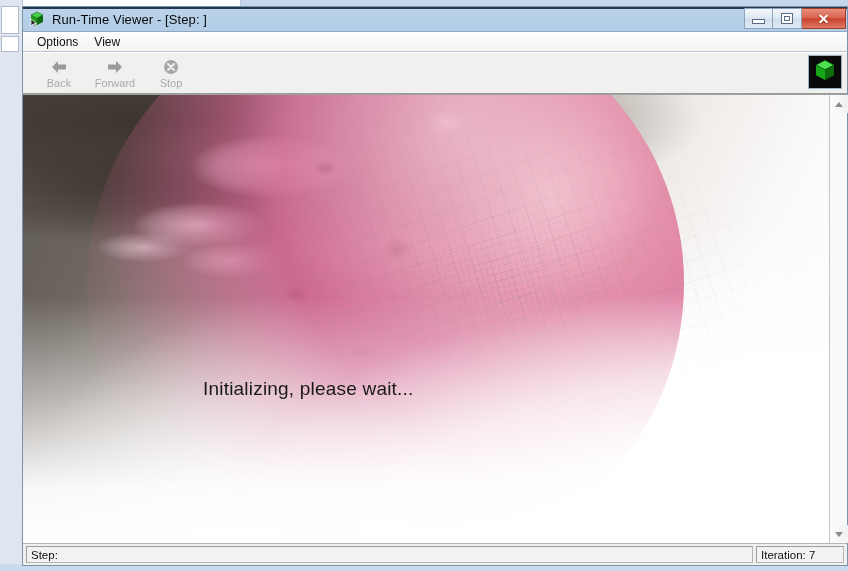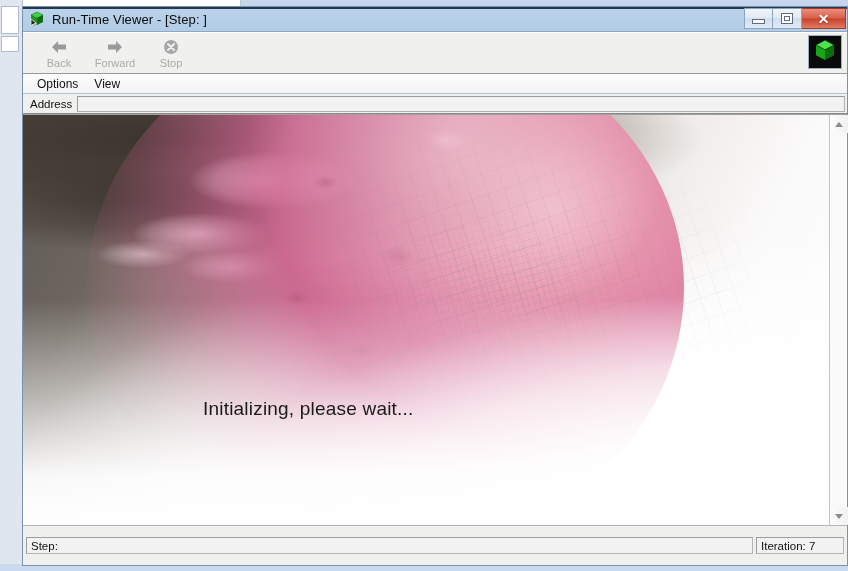--- a/index.html
+++ b/index.html
@@ -394,21 +394,21 @@
   .tri-down {
     width: 0; height: 0;
     border-left: 4px solid transparent;
     border-right: 4px solid transparent;
     border-top: 5px solid #8c8c8c;
   }
   .sb-track { flex: 1 1 auto; background: #fafafa; }
 
   
   #status-bar {
-    height: 40px;
+    height: 22px;
     background: #f0f0ef;
     border-top: 1px solid #b6b6b6;
     display: flex;
     align-items: center;
     padding: 0 3px;
     gap: 3px;
     flex: 0 0 auto;
     box-sizing: border-box;
   }
   .status-cell {
@@ -461,20 +461,25 @@
       </div>
       <div class="win-btn">
         <span class="glyph-max"></span>
       </div>
       <div class="win-btn close">
         <span class="glyph-close">✕</span>
       </div>
     </div>
   </div>
 
+  <div id="menu-bar">
+    <div class="menu-item">Options</div>
+    <div class="menu-item">View</div>
+  </div>
+
   <div id="toolbar">
     <div class="tb-group">
 
       <div class="tb-btn">
         <span class="tb-icon">
           <svg width="20" height="18" viewBox="0 0 20 18">
             <path d="M9,3 L3,9 L9,15 L9,11.6 L17,11.6 L17,6.4 L9,6.4 Z" fill="#9a9a9a"></path>
           </svg>
         </span>
         <span class="tb-label">Back</span>
@@ -508,29 +513,20 @@
         <svg width="26" height="26" viewBox="0 0 26 26">
           <polygon points="4,8 13,3.2 22,8 13,12.8" fill="#4ee04e"></polygon>
           <polygon points="4,8 13,12.8 13,23 4,18.2" fill="#19a519"></polygon>
           <polygon points="22,8 13,12.8 13,23 22,18.2" fill="#0c6f0c"></polygon>
           <polygon points="4,8 13,3.2 22,8 13,12.8" fill="none" stroke="#063f06" stroke-width="0.6"></polygon>
         </svg>
       </span>
     </div>
   </div>
 
-  <div id="menu-bar">
-    <div class="menu-item">Options</div>
-    <div class="menu-item">View</div>
-  </div>
-
-  <div id="address-bar">
-    <span class="addr-label">Address</span>
-    <input class="addr-input" type="text" placeholder="" style="">
-  </div>
 
   <div id="content-row">
 
     <div id="content-pane">
       <div class="art-layer art-base"></div>
       <div class="art-layer art-darkband"></div>
       <div class="art-layer art-darkband2"></div>
       <div class="art-layer art-clouds"></div>
       <div class="art-planet"></div>
       <div class="art-planet-texture"></div>

